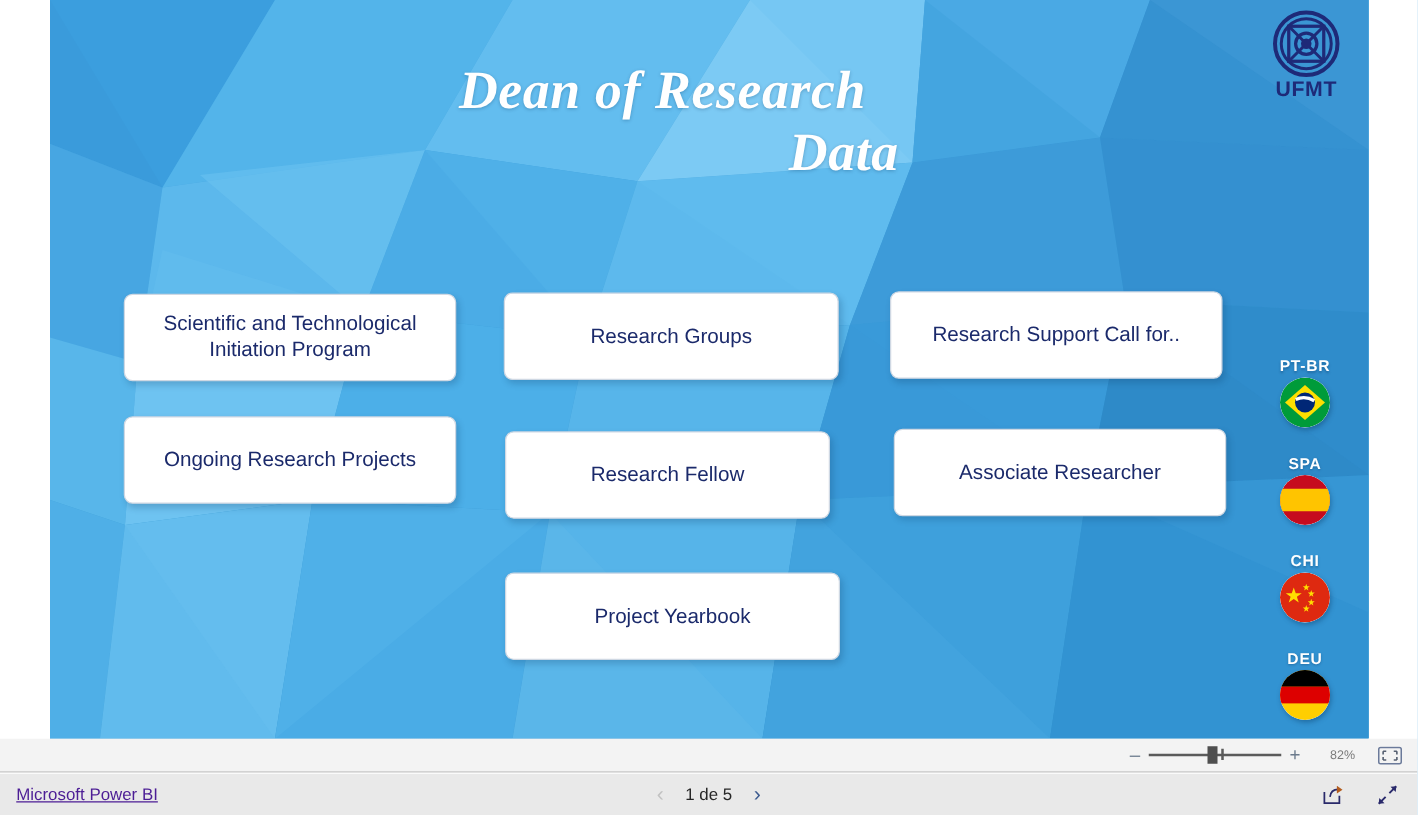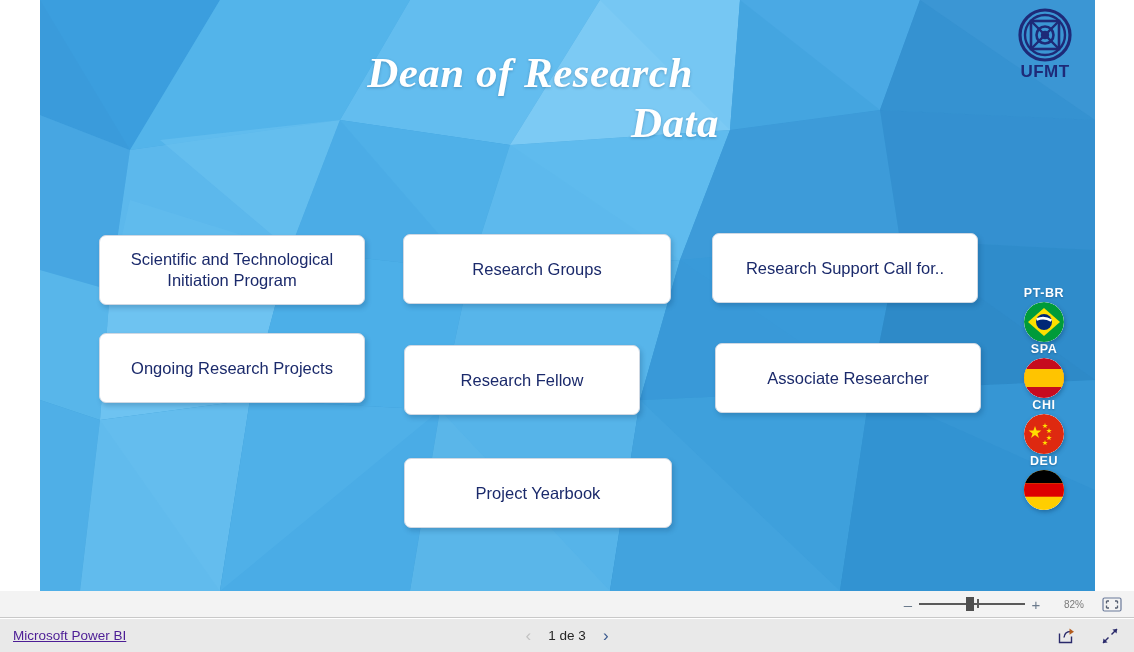--- a/index.html
+++ b/index.html
@@ -108,21 +108,21 @@
     top: 286px;
     width: 64px;
     display: flex;
     flex-direction: column;
     align-items: center;
   }
   .lang-item {
     display: flex;
     flex-direction: column;
     align-items: center;
-    margin-bottom: 0;
+    margin-bottom: 22px;
     cursor: pointer;
   }
   .lang-label {
     color: #ffffff;
     font-size: 12.5px;
     font-weight: bold;
     letter-spacing: 0.6px;
     margin-bottom: 2px;
     text-shadow: 0 1px 2px rgba(0,40,80,0.35);
   }
@@ -337,21 +337,21 @@
       <div class="btn" style="left:363px; top:234px; width:268px; height:70px;text-align:right;">
         <span>Research Groups</span>
       </div>
       <div class="btn" style="left:672px; top:233px; width:266px; height:70px;">
         <span>Research Support Call for..</span>
       </div>
 
       <div class="btn" style="left:59px;  top:333px; width:266px; height:70px;">
         <span>Ongoing Research Projects</span>
       </div>
-      <div class="btn" style="left:364px; top:345px; width:236px; height:70px;">
+      <div class="btn" style="left:364px; top:345px; width:260px; height:70px;">
         <span>Research Fellow</span>
       </div>
       <div class="btn" style="left:675px; top:343px; width:266px; height:70px;">
         <span>Associate Researcher</span>
       </div>
 
       <div class="btn" style="left:364px; top:458px; width:268px; height:70px;">
         <span>Project Yearbook</span>
       </div>
 
@@ -426,21 +426,21 @@
         <path d="M4.5 4 L4.5 6.5 M4.5 4 L7 4 M15.5 4 L15.5 6.5 M15.5 4 L13 4 M4.5 11 L4.5 8.5 M4.5 11 L7 11 M15.5 11 L15.5 8.5 M15.5 11 L13 11" fill="none" stroke="#555f70" stroke-width="1.3"></path>
       </svg>
     </span>
   </div>
 
   <div class="bottombar">
     <a class="pbi-link" href="#">Microsoft Power BI</a>
 
     <div class="pager">
       <span class="pager-arrow disabled">‹</span>
-      <span class="pager-label">1 de 3</span>
+      <span class="pager-label">1 de 5</span>
       <span class="pager-arrow enabled">›</span>
     </div>
 
     <div class="right-icons">
       <span class="bbtn">
         <svg width="18" height="18" viewBox="0 0 18 18">
           <path d="M2.5 6.5 L2.5 15.5 L14.5 15.5 L14.5 9.5" fill="none" stroke="#2a2a6b" stroke-width="1.4"></path>
           <path d="M7 10.5 C7.5 6 10.5 4.5 13.5 4.5" fill="none" stroke="#2a2a6b" stroke-width="1.4"></path>
           <polygon points="12.5,1.5 17,4.7 12.5,7.8" fill="#b35c1e"></polygon>
         </svg>

